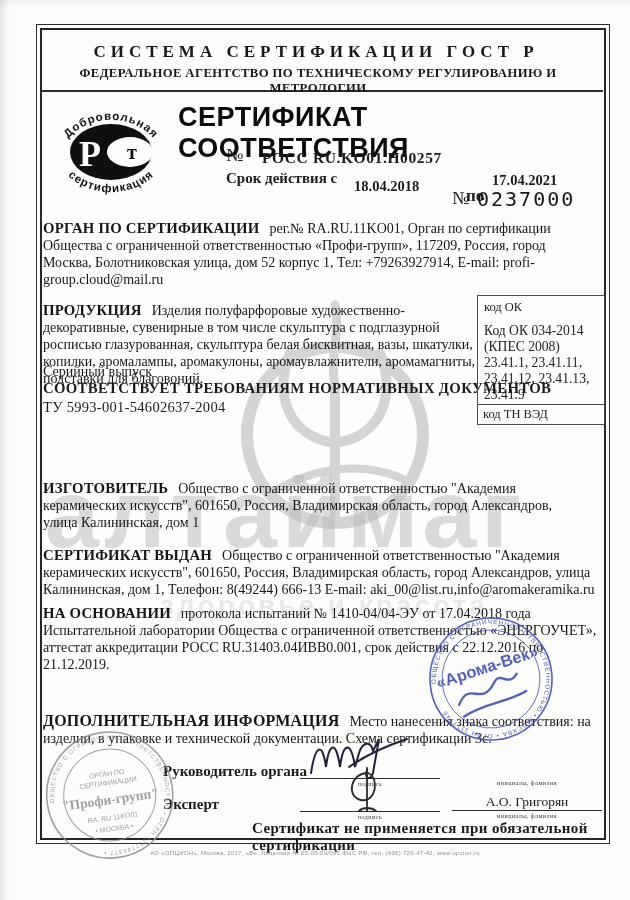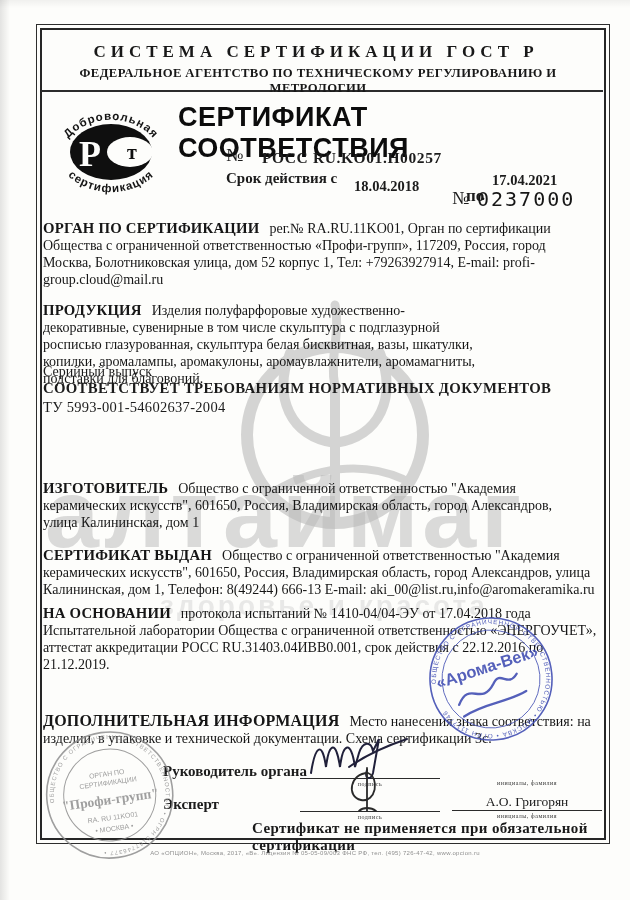--- a/index.html
+++ b/index.html
@@ -139,20 +139,25 @@
   <span class="abs serif blank-lbl">№</span>
   <span class="abs blank-val">0237000</span>
 
   <p class="abs para sec-organ"><span class="lbl">ОРГАН ПО СЕРТИФИКАЦИИ</span><span>рег.№ RA.RU.11KO01, Орган по сертификации Общества с ограниченной ответственностью «Профи-групп», 117209, Россия, город Москва, Болотниковская улица, дом 52 корпус 1, Тел: +79263927914, E-mail: profi-group.cloud@mail.ru</span></p>
 
   <p class="abs para sec-prod"><span class="lbl">ПРОДУКЦИЯ</span><span>Изделия полуфарфоровые художественно-декоративные, сувенирные в том числе скульптура с подглазурной росписью глазурованная, скульптура белая бисквитная, вазы, шкатулки, копилки, аромалампы, аромакулоны, аромаувлажнители, аромамагниты, подставки для благовоний.</span></p>
   <div class="abs serif serial">Серийный выпуск</div>
   <div class="abs serif conforms">СООТВЕТСТВУЕТ ТРЕБОВАНИЯМ НОРМАТИВНЫХ ДОКУМЕНТОВ</div>
   <div class="abs serif tu">ТУ  5993-001-54602637-2004</div>
 
+  <div class="abs codes serif">
+    <div class="cap">код ОК</div>
+    <div class="val">Код ОК 034-2014 (КПЕС 2008) 23.41.1, 23.41.11, 23.41.12, 23.41.13, 23.41.9</div>
+    <div class="tn">код ТН ВЭД</div>
+  </div>
 
   <p class="abs para sec-man"><span class="lbl">ИЗГОТОВИТЕЛЬ</span><span>Общество с ограниченной ответственностью "Академия керамических искусств", 601650, Россия, Владимирская область, город Александров, улица Калининская, дом 1</span></p>
 
   <p class="abs para sec-iss"><span class="lbl">СЕРТИФИКАТ ВЫДАН</span><span>Общество с ограниченной ответственностью "Академия керамических искусств", 601650, Россия, Владимирская область, город Александров, улица Калининская, дом 1, Телефон: 8(49244) 666-13 E-mail: aki_00@list.ru,info@aromakeramika.ru</span></p>
 
   <p class="abs para sec-bas"><span class="lbl">НА ОСНОВАНИИ</span><span>протокола испытаний № 1410-04/04-ЭУ от 17.04.2018 года Испытательной лаборатории Общества с ограниченной ответственностью «ЭНЕРГОУЧЕТ», аттестат аккредитации РОСС RU.31403.04ИВВ0.001, срок действия с 22.12.2016 по 21.12.2019.</span></p>
 
   <p class="abs para sec-add"><span class="lbl">ДОПОЛНИТЕЛЬНАЯ ИНФОРМАЦИЯ</span><span>Место нанесения знака соответствия: на изделии, в упаковке и технической документации. Схема сертификации 3с.</span></p>
 
   <svg class="abs stamp-aroma" width="172" height="138" viewBox="0 0 172 138">

